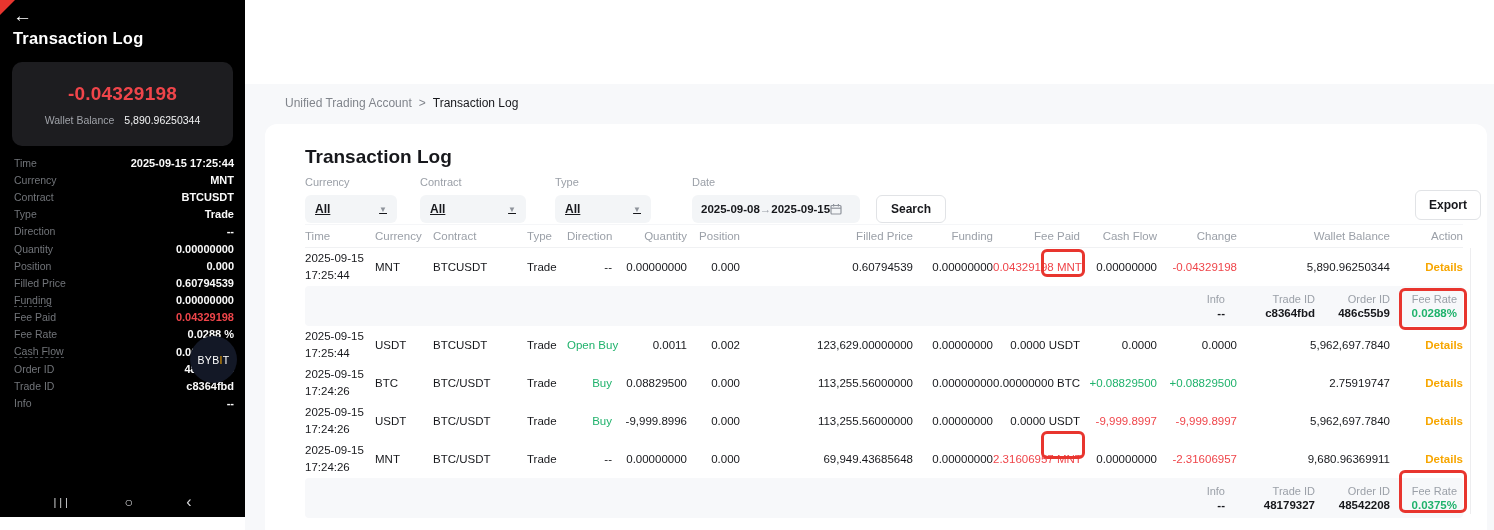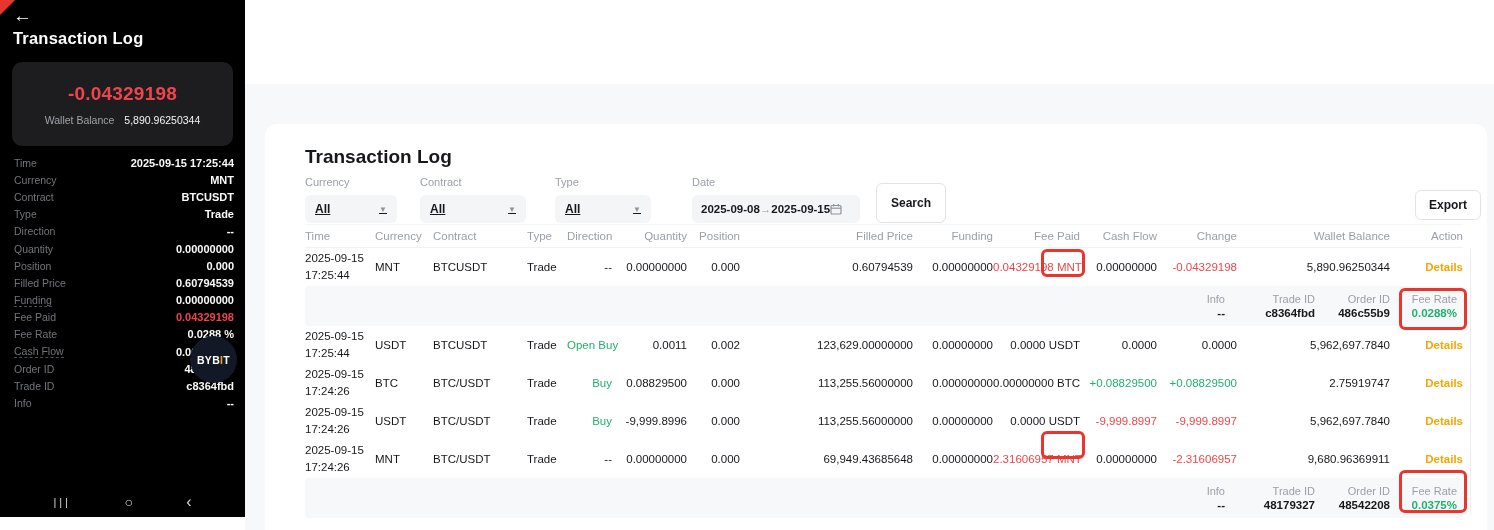--- a/index.html
+++ b/index.html
@@ -19,21 +19,21 @@
   .m-balrow .lbl { color:#9fa2a8; }
   .m-balrow .val { color:#f2f3f4; }
   .m-list { position:absolute; left:14px; right:11px; top:154px; }
   .m-row { height:17.2px; display:flex; justify-content:space-between; align-items:center; }
   .m-label { font-size:10.5px; color:#717479; }
   .m-label.dashed { border-bottom:1px dashed #4a4d52; }
   .m-value { font-size:11px; font-weight:700; color:#fafafa; }
   .m-value.c-red { color:#ef454a;padding-left:24px; }
   .m-badge { position:absolute; left:190px; top:336px; width:47px; height:47px; border-radius:50%;
     background:#131826; display:flex; align-items:center; justify-content:center;
-    font-size:10.5px; font-weight:700; letter-spacing:.3px; }
+    font-size:10.5px; font-weight:400; letter-spacing:.3px; }
   .m-badge .accent { color:#f7a600; }
   .m-nav { position:absolute; left:0; right:0; top:488px; height:28px; display:flex;
     justify-content:space-evenly; align-items:center; color:#d4d5d7; }
   .nav-recents { font-size:11px; letter-spacing:3px; }
   .nav-home { font-size:14px; }
   .nav-back { font-size:16px; }
 
   
   .web-bg { position:absolute; left:245px; top:84px; right:0; bottom:0; background:#f7f8fa; }
   .breadcrumb { position:absolute; left:285px; top:96px; font-size:12px; z-index:2; }
@@ -49,21 +49,21 @@
   .fg-contract { width:106px; margin-right:29px; }
   .fg-type     { width:96px;  margin-right:41px; }
   .fg-date     { width:168px; margin-right:16px; }
   .flabel { font-size:11px; color:#9ba0a8; margin-bottom:7px; }
   .fselect { height:28px; background:#f3f5f7; border-radius:6px; display:flex; align-items:center;
     justify-content:space-between; padding:0 10px; font-size:12px; font-weight:700; color:#17181c; cursor:pointer;text-decoration:underline; }
   .caret { font-size:8px; color:#8f949c; }
   .fdate { height:28px; background:#f3f5f7; border-radius:6px; display:flex; align-items:center;
     padding:0 9px; font-size:11.5px; font-weight:700; color:#17181c; cursor:pointer; }
   .fdate .arrow { color:#9ba0a8; font-weight:400; }
-  .search-btn { height:40px; padding:0 14px; background:#fff; border:1px solid #e1e3e6; border-radius:6px;
+  .search-btn { height:28px; padding:0 14px; background:#fff; border:1px solid #e1e3e6; border-radius:6px;
     font-size:12px; font-weight:700; color:#17181c; cursor:pointer; font-family:inherit; }
   .export-btn { position:absolute; right:6px; top:66px; height:30px; padding:0 13px; background:#fff;
     border:1px solid #e1e3e6; border-radius:6px; font-size:12px; font-weight:700; color:#17181c;
     cursor:pointer; font-family:inherit; }
 
   
   .table { position:absolute; left:40px; top:100px; width:1158px; }
   .thead, .trow { display:grid;
     grid-template-columns:70px 58px 94px 40px 45px 75px 53px 173px 80px 87px 77px 80px 153px 73px;
     align-items:center; }
@@ -180,20 +180,23 @@
 
     <div class="m-nav">
       <span class="nav-recents">|||</span>
       <span class="nav-home">○</span>
       <span class="nav-back">‹</span>
     </div>
   </div>
 
   <div class="web-bg"></div>
 
+  <div class="breadcrumb">
+    <span class="bc-link">Unified Trading Account</span><span class="bc-sep">&gt;</span><span class="bc-current">Transaction Log</span>
+  </div>
 
   <div class="card">
     <div class="card-title">Transaction Log</div>
 
     <div class="filters">
       <div class="fgroup fg-currency">
         <div class="flabel">Currency</div>
         <div class="fselect">
           <span>All</span>
           <span class="caret">▼</span>

